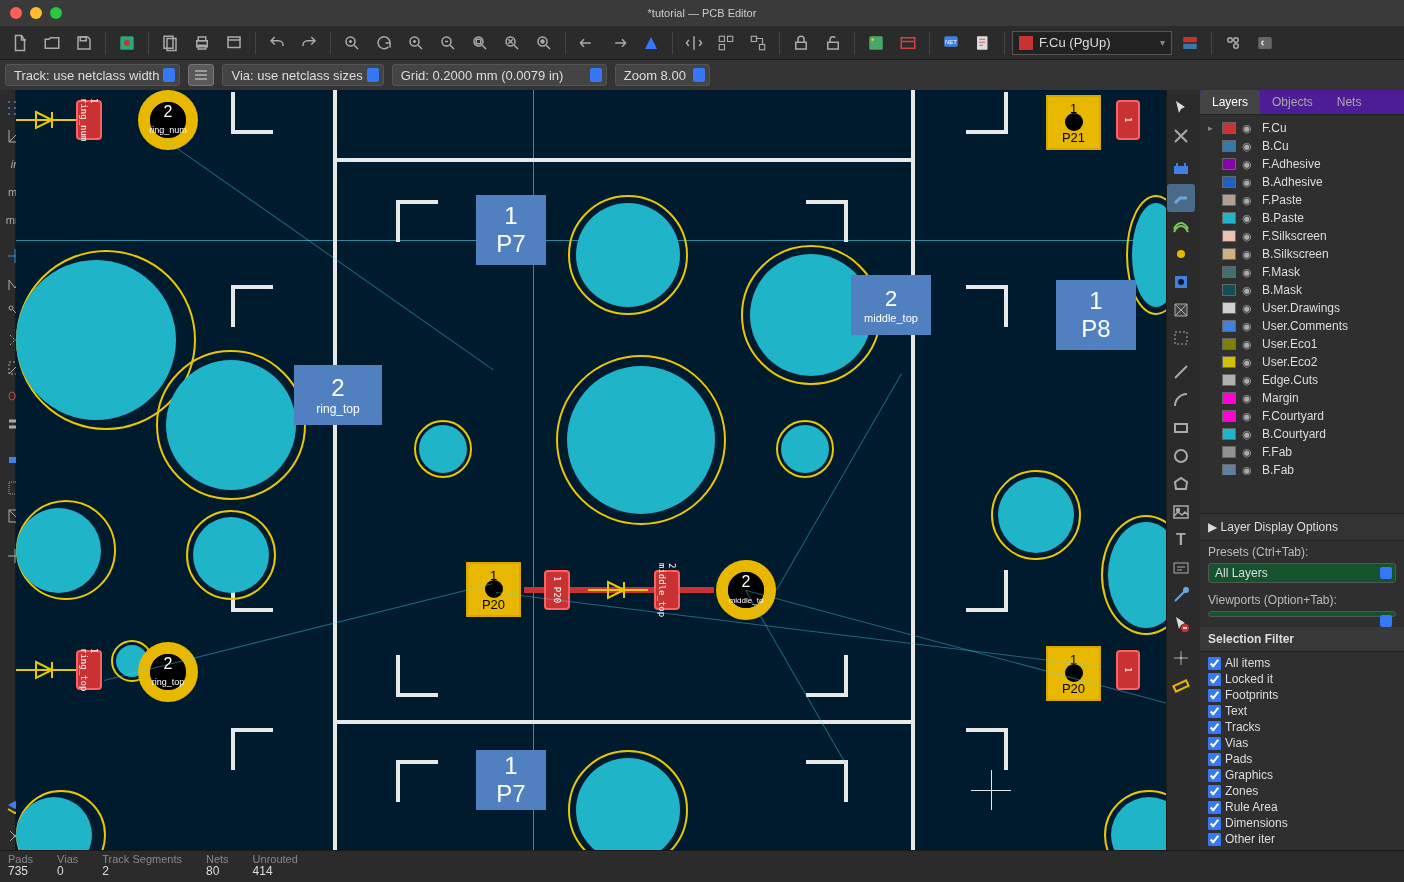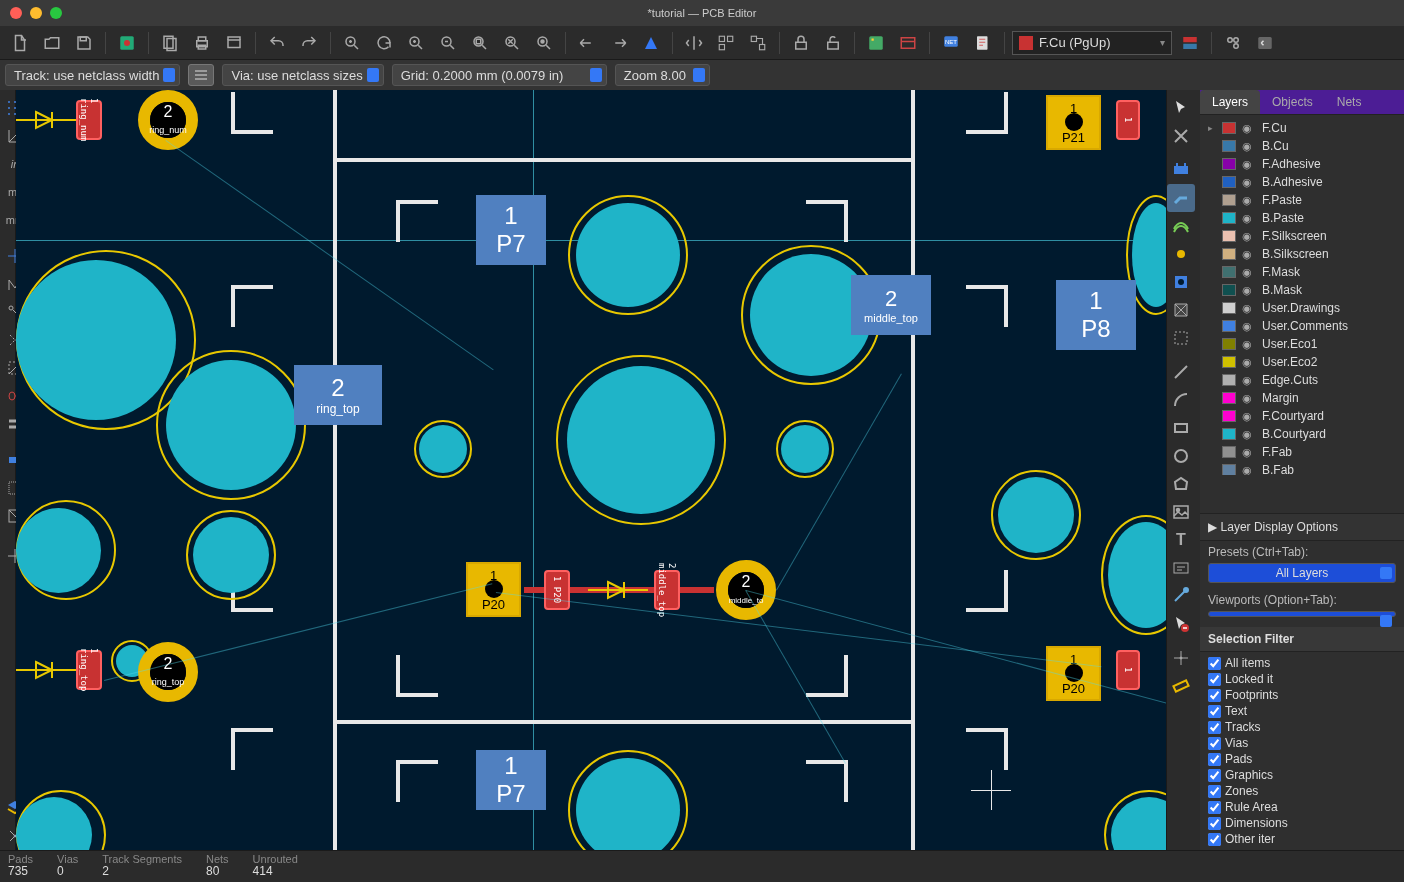--- a/index.html
+++ b/index.html
@@ -66,21 +66,21 @@
 .tabs { display: flex; background: #4c1d95; border-bottom: 1px solid #222; }
 .tab { padding: 5px 12px; cursor: pointer; color: #aaa; }
 .tab.active { background: #444; color: #fff; border-radius: 4px 4px 0 0; }
 .layer-list { flex: 0 0 auto; overflow-y: auto; padding: 4px 0; max-height: 360px;}
 .layer-row { display: flex; align-items: center; padding: 1px 8px; gap: 6px; height: 18px; }
 .layer-row .tri { width: 8px; color: #888; font-size: 9px; }
 .layer-row .sw { width: 14px; height: 12px; border: 1px solid #666; flex-shrink:0; }
 .layer-row .eye { width: 14px; color: #aaa; font-size: 11px; }
 .disclosure { padding: 6px 8px; background: #333; border-top:1px solid #222; border-bottom:1px solid #222;}
 .presets-lbl { padding: 4px 8px 2px; color:#bbb; }
-.preset-dd { margin: 2px 8px 6px; background: #1d4ed8; border: 1px solid #555; padding: 2px 6px; border-radius: 3px; position:relative;text-align:center; }
+.preset-dd { margin: 2px 8px 6px; background: #14532d; border: 1px solid #555; padding: 2px 6px; border-radius: 3px; position:relative; }
 .preset-dd::after { content:""; position:absolute; right:3px; top:3px; width:12px; height:12px;  background:#3478f6; border-radius:2px; }
 .sel-filter { padding: 4px 8px; }
 .sel-grid { display: grid; grid-template-columns: 1fr; gap: 2px 6px; }
 .chk { display: flex; align-items: center; gap: 4px; white-space: nowrap; overflow:hidden; }
 .chk input { accent-color: #3478f6; }
 
 
 .info-bar { height: 32px; background: #2b2b2b; display: flex; align-items: flex-start; padding: 2px 8px 0; gap: 24px; font-size: 12px; border-top: 1px solid #1a1a1a;}
 .info-col { display: flex; flex-direction: column; line-height: 1.1; }
 .info-col .lbl { color: #888; font-size: 11px; }

